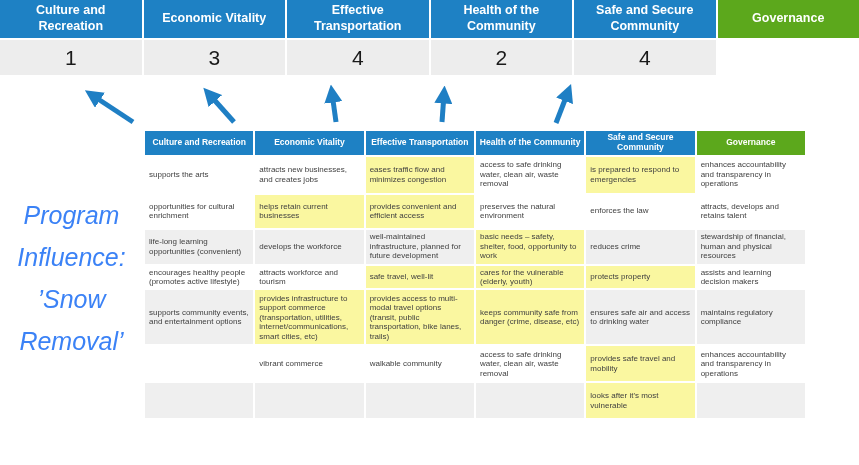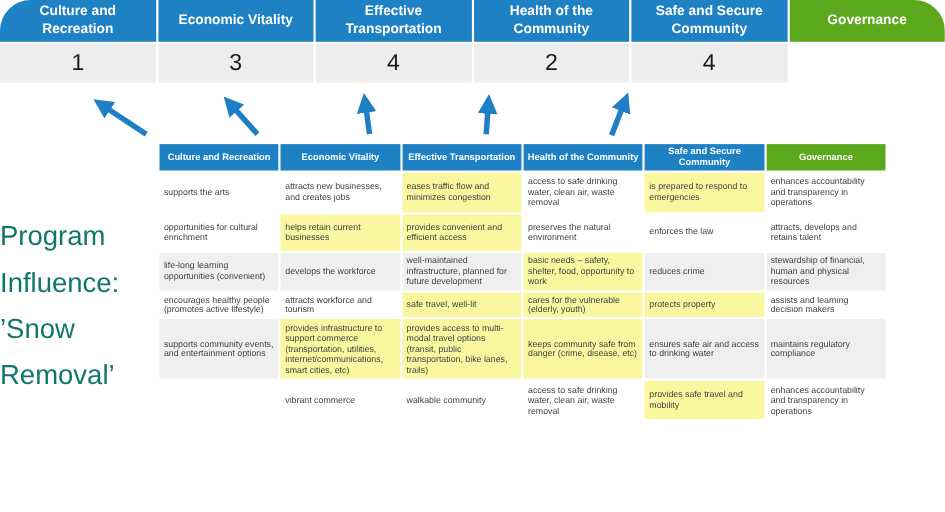--- a/index.html
+++ b/index.html
@@ -1,18 +1,18 @@
 <!DOCTYPE html>
 <html style="--header_blue: #1E81C4; --header_green: #5CA81C; --highlight_yellow: #FAF7A0; --row_grey: #EFEFEF; --score_bg: #EDEDED; --arrow_blue: #1F7FC4; --cell_text: #3F3F3F;"><head>
 <meta charset="utf-8">
 <style>
   html,body { margin:0; padding:0; background:#ffffff; }
   .stage {
     position:relative; width:859px; height:465px; overflow:hidden;
-    background:#ffffff; font-family:"Liberation Sans", sans-serif;border-radius:28px;
+    background:#ffffff; font-family:"Liberation Sans", sans-serif;
   }
 
   
   .summary { position:absolute; left:0; top:0; width:859px; display:flex; }
   .sum-col { flex:1 1 0; margin-right:2px; }
   .sum-col:last-child { margin-right:0; }
   .sum-head {
     height:38px; background:var(--header_blue); color:#fff; font-weight:bold;
     font-size:12.5px; line-height:1.25; display:flex; align-items:center;
     justify-content:center; text-align:center; padding:0 10px; box-sizing:border-box;
@@ -23,22 +23,22 @@
     font-size:21px; display:flex; align-items:center; justify-content:center;
   }
 
   
   .arrows { position:absolute; left:0; top:0; pointer-events:none; }
   .arrows line { stroke:var(--arrow_blue); stroke-width:5; }
   .arrows path { fill:var(--arrow_blue); }
 
   
   .program-label {
-    position:absolute; left:0; top:194px; width:143px; 
-    font-size:25px; line-height:42px; color:#0f766e; white-space:pre-line;
+    position:absolute; left:0; top:194px; width:143px; text-align:center;
+    font-size:25px; line-height:42px; color:#3b82f6; white-space:pre-line;font-style:italic;
   }
 
   
   .matrix {
     position:absolute; left:143px; top:129px; width:664px;
     border-collapse:separate; border-spacing:2px; table-layout:fixed;
   }
   .matrix th {
     background:var(--header_blue); color:#fff; font-size:8.5px; font-weight:bold;
     text-align:center; vertical-align:middle; padding:2px 3px; line-height:1.15; height:18px;
@@ -153,16 +153,24 @@
           <td>maintains regulatory compliance</td>
         </tr>
         <tr style="height: 35px;">
           <td></td>
           <td>vibrant commerce</td>
           <td>walkable community</td>
           <td>access to safe drinking water, clean air, waste removal</td>
           <td class="hl">provides safe travel and mobility</td>
           <td>enhances accountability and transparency in operations</td>
         </tr>
+        <tr style="height: 35px;">
+          <td></td>
+          <td></td>
+          <td></td>
+          <td></td>
+          <td class="hl">looks after it's most vulnerable</td>
+          <td></td>
+        </tr>
       </tbody>
   </table>
 
 </div>
 
 </body></html>

